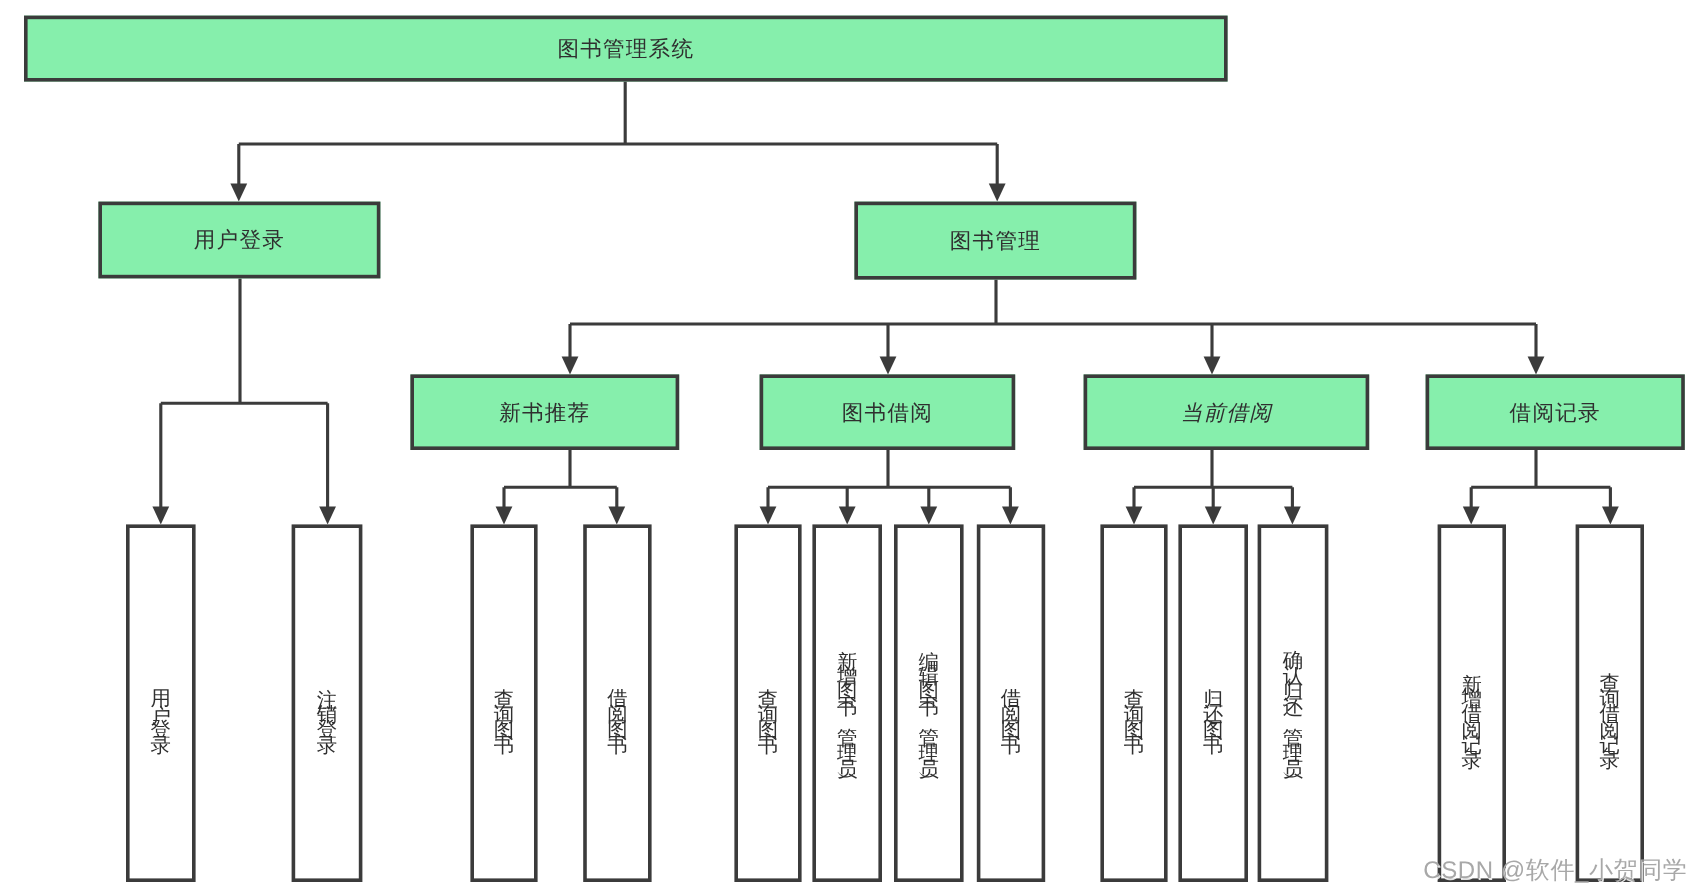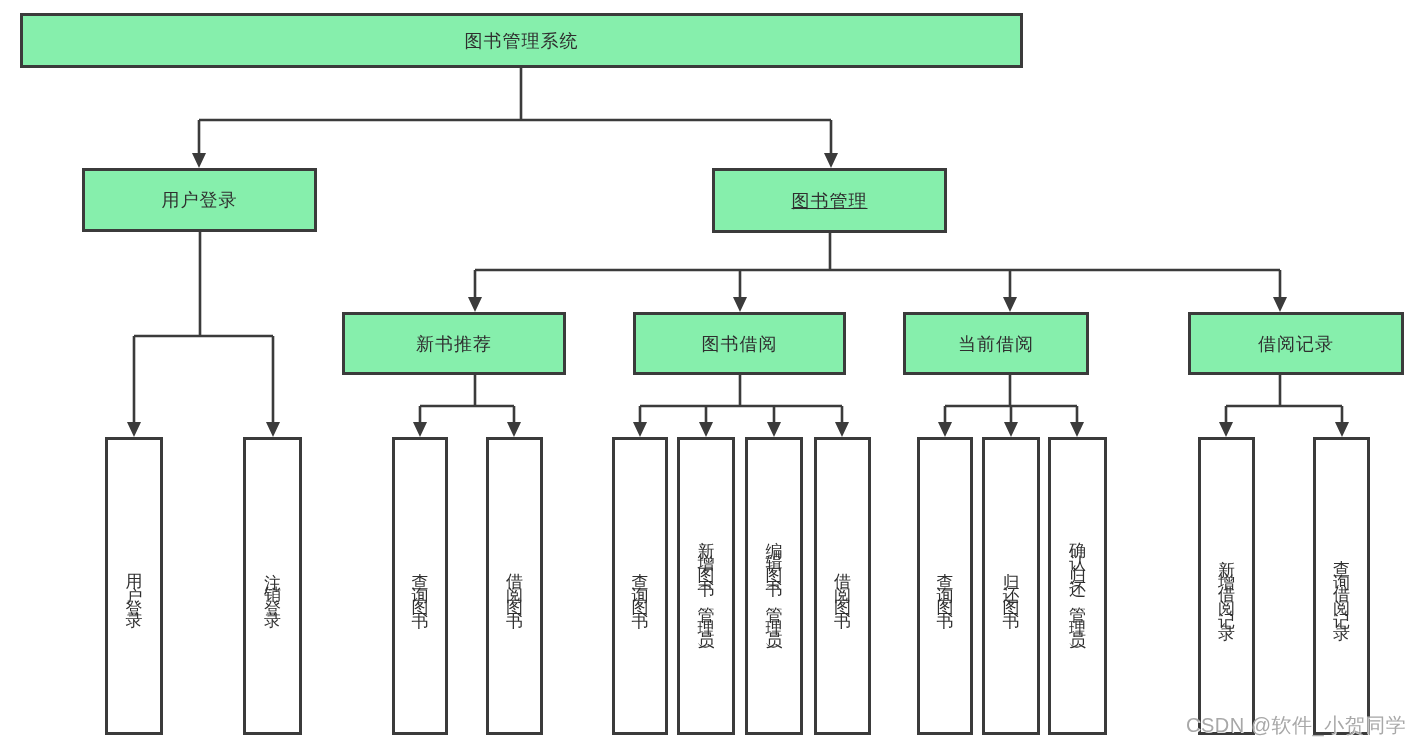--- a/index.html
+++ b/index.html
@@ -93,31 +93,31 @@
     </g>
   </svg>
 
   <div class="hbox" style="left:20px;top:13px;width:1003px;height:55px;">
     <span>图书管理系统</span>
   </div>
 
   <div class="hbox" style="left:82px;top:168px;width:235px;height:64px;">
     <span>用户登录</span>
   </div>
-  <div class="hbox" style="left:712px;top:168px;width:235px;height:65px;text-decoration:underline;">
+  <div class="hbox" style="left:712px;top:168px;width:235px;height:65px;">
     <span>图书管理</span>
   </div>
 
   <div class="hbox" style="left:342px;top:312px;width:224px;height:63px;">
     <span>新书推荐</span>
   </div>
   <div class="hbox" style="left:633px;top:312px;width:213px;height:63px;">
     <span>图书借阅</span>
   </div>
-  <div class="hbox" style="left:903px;top:312px;width:186px;height:63px;">
+  <div class="hbox" style="left:903px;top:312px;width:238px;height:63px;font-style:italic;">
     <span>当前借阅</span>
   </div>
   <div class="hbox" style="left:1172px;top:312px;width:216px;height:63px;margin-left:16px;">
     <span>借阅记录</span>
   </div>
 
   <div class="vbox" style="left:105px;top:437px;width:58px;height:298px;">
     <span>用户登录</span>
   </div>
   <div class="vbox" style="left:243px;top:437px;width:59px;height:298px;">

